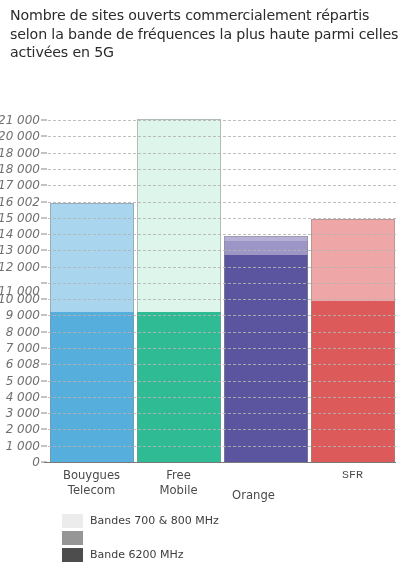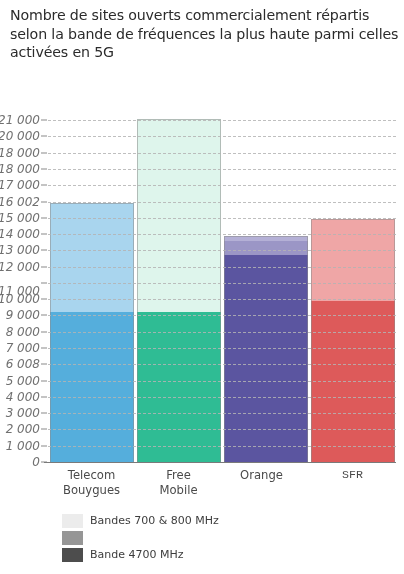--- a/index.html
+++ b/index.html
@@ -264,40 +264,40 @@
         </div>
         <div class="bar-outline" style="height: 242.558px;"></div>
       </div>
     </div>
 </div>
 
 <div id="baseline"></div>
 
 <div id="x-labels">
     <div class="xlabel" style="left: 0px; width: 87px;">
+      <div>Bouygues</div>
       <div>Telecom</div>
-      <div>Bouygues</div>
     </div>
     <div class="xlabel" style="left: 87px; width: 87px;">
       <div>Free</div>
       <div>Mobile</div>
     </div>
-    <div class="xlabel" style="left: 170px; width: 87px;">
+    <div class="xlabel" style="left: 162px; width: 87px; margin-top: 20px;">
       <div>Orange</div>
     </div>
     <div class="xlabel" style="left: 261px; width: 87px; font-family: Liberation Mono, monospace;">
       <div>SFR</div>
     </div>
   </div>
 
 <div id="legend">
     <div class="legend-row">
       <span class="legend-swatch" style="background: rgb(236, 236, 236);"></span>
       <span class="legend-label">Bandes 700 &amp; 800 MHz</span>
     </div>
     <div class="legend-row">
       <span class="legend-swatch" style="background: rgb(150, 150, 150);"></span>
     </div>
     <div class="legend-row">
       <span class="legend-swatch" style="background: rgb(77, 77, 77);"></span>
-      <span class="legend-label">Bande 4700 MHz</span>
+      <span class="legend-label">Bande 6200 MHz</span>
     </div>
   </div>
 
 </body></html>

